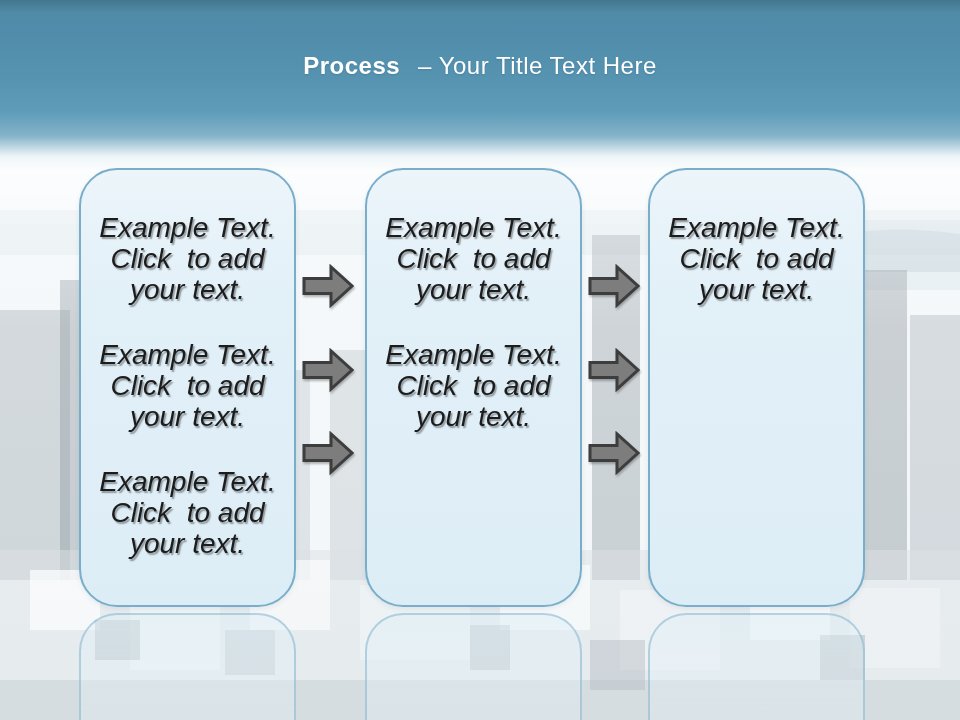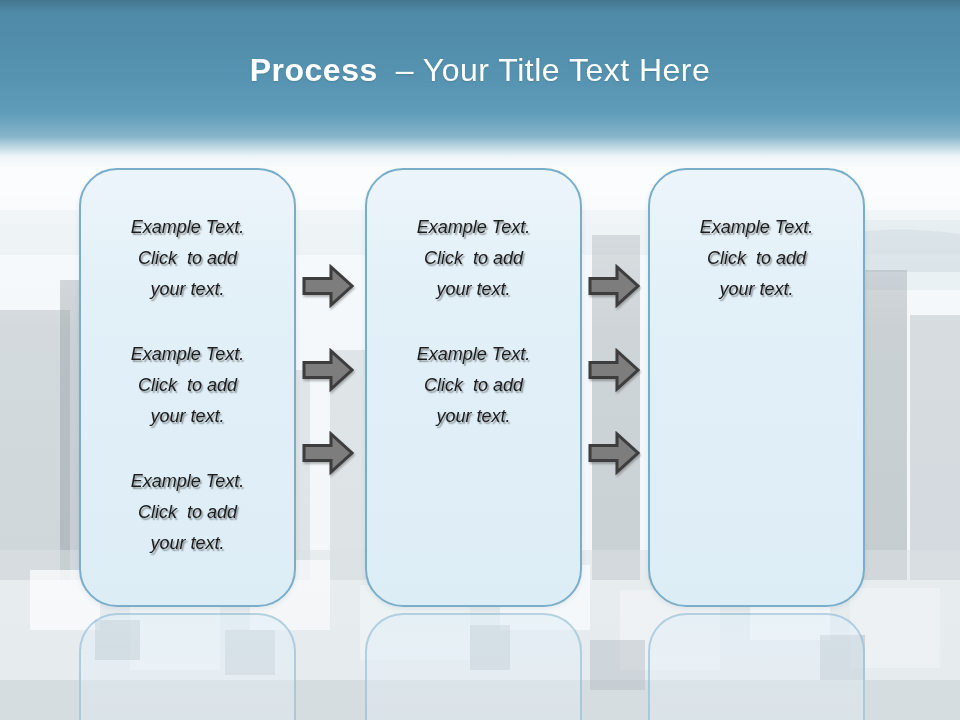--- a/index.html
+++ b/index.html
@@ -48,21 +48,21 @@
       rgba(210,229,238,0.35) 92%,
       rgba(255,255,255,0) 100%);
   }
   .slide-title {
     position: absolute;
     left: 0; top: 52px;
     width: 100%;
     text-align: center;
     z-index: 3;
     color: #ffffff;
-    font-size: 32px;
+    font-size: 24px;
     letter-spacing: 0.5px;
     text-shadow: 0 1px 2px rgba(0,0,0,0.12);
     white-space: nowrap;
   }
   .slide-title .t-bold { font-weight: 700; margin-right: 18px; }
   .slide-title .t-rest { font-weight: 400; }
 
   
   .panel {
     position: absolute;
@@ -78,21 +78,21 @@
     box-shadow: 0 2px 5px rgba(70,110,130,0.10);
   }
   .panel-1 { left: 79px; }
   .panel-2 { left: 365px; }
   .panel-3 { left: 648px; }
 
   .text-block {
     margin: 0 0 34px 0;
     text-align: center;
     font-style: italic;
-    font-size: 18px;
+    font-size: 28px;
     line-height: 31px;
     font-weight: 400;
     color: #1c1c1c;
     white-space: pre-wrap;
     text-shadow: 1.5px 1.8px 1.5px rgba(0,0,0,0.38);
     cursor: pointer;
   }
 
   
   .arrow {

